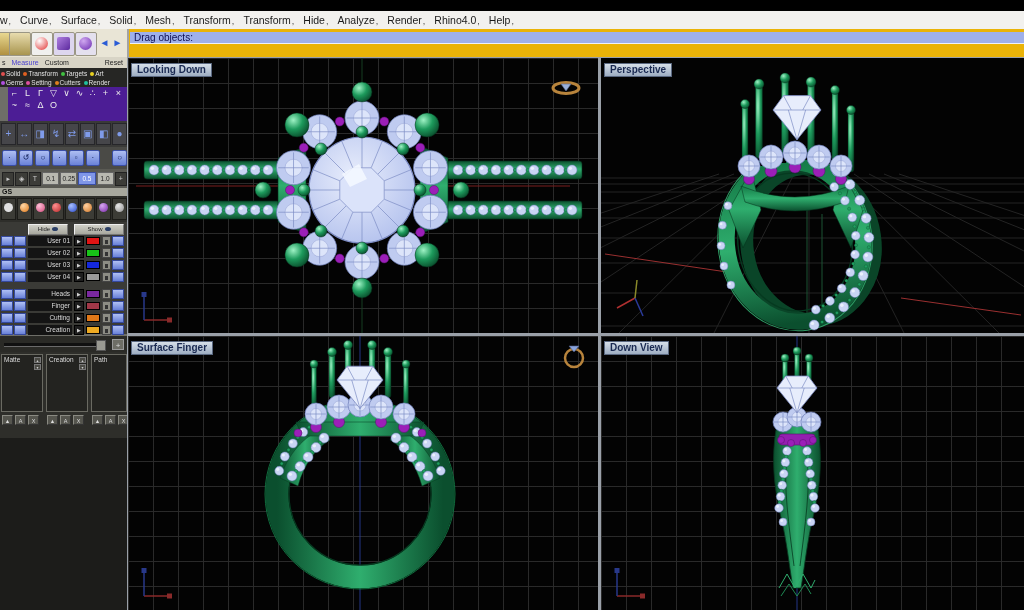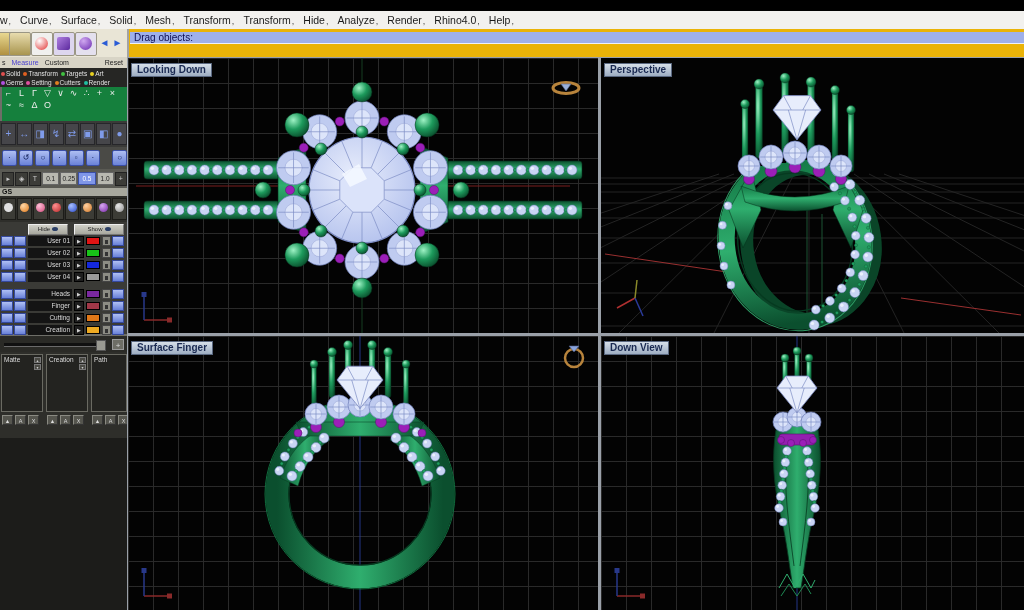--- a/index.html
+++ b/index.html
@@ -35,21 +35,21 @@
   .sidebar{position:absolute;left:0;top:57px;width:127px;height:553px;background:#6e6e68;}
   .sb-tabs{position:absolute;left:0;top:0;width:127px;height:11px;background:#d8d4c6;
     font-size:7px;display:flex;gap:6px;padding-left:2px;align-items:center;box-sizing:border-box;color:#222;}
   .tab-measure{color:#4a3fd0;}
   .tab-reset{margin-left:auto;margin-right:4px;}
   .sb-cats{position:absolute;left:0;top:11px;width:127px;height:19px;background:#262624;
     font-size:6.5px;color:#e2e2e2;padding:1px 0 0 1px;box-sizing:border-box;}
   .catrow{display:flex;gap:3px;height:9px;align-items:center;white-space:nowrap;}
   .cat{display:flex;align-items:center;gap:1px;}
   .dot{width:4px;height:4px;border-radius:50%;display:inline-block;}
-  .sb-curves{position:absolute;left:2px;top:30px;width:127px;height:34px;background:#15803d;
+  .sb-curves{position:absolute;left:8px;top:30px;width:127px;height:34px;background:#4c1d95;
     font-size:9px;color:#ececec;}
   .cgl{display:inline-block;width:13px;text-align:center;line-height:12px;}
   .sb-xform{position:absolute;left:0;top:64px;width:127px;height:26px;background:#3a3a38;display:flex;gap:1px;padding:2px 0 0 1px;box-sizing:border-box;}
   .xic{width:14px;height:20px;background:#46464a;border:1px solid #26262a;color:#7f9bea;
     font-size:10px;text-align:center;line-height:20px;}
   .sb-blue{position:absolute;left:0;top:90px;width:127px;height:22px;background:#4a4a46;display:flex;gap:2px;padding:3px 0 0 2px;box-sizing:border-box;}
   .bluebtn{width:14px;height:14px;background:linear-gradient(#aebef2,#6a82d8);
     border:1px solid #3a4ea6;border-radius:2px;color:#0e1c52;font-size:8px;text-align:center;line-height:14px;}
   .bluebtn.sp{margin-left:10px;}
   .sb-snap{position:absolute;left:0;top:112px;width:127px;height:19px;background:#5a5a54;display:flex;gap:1px;align-items:center;padding-left:2px;box-sizing:border-box;}

